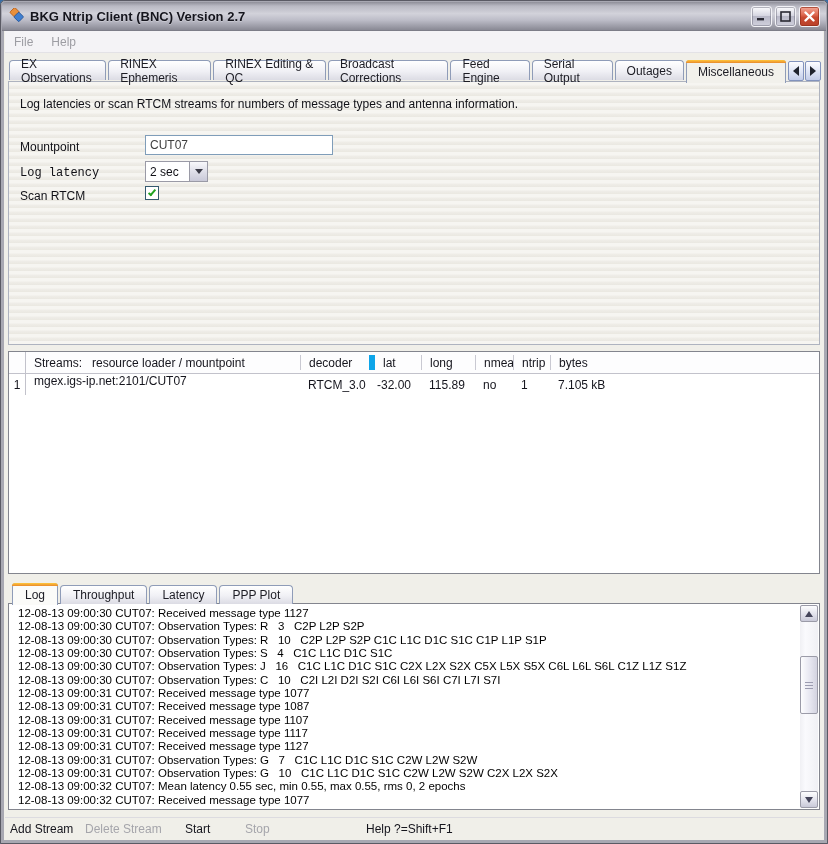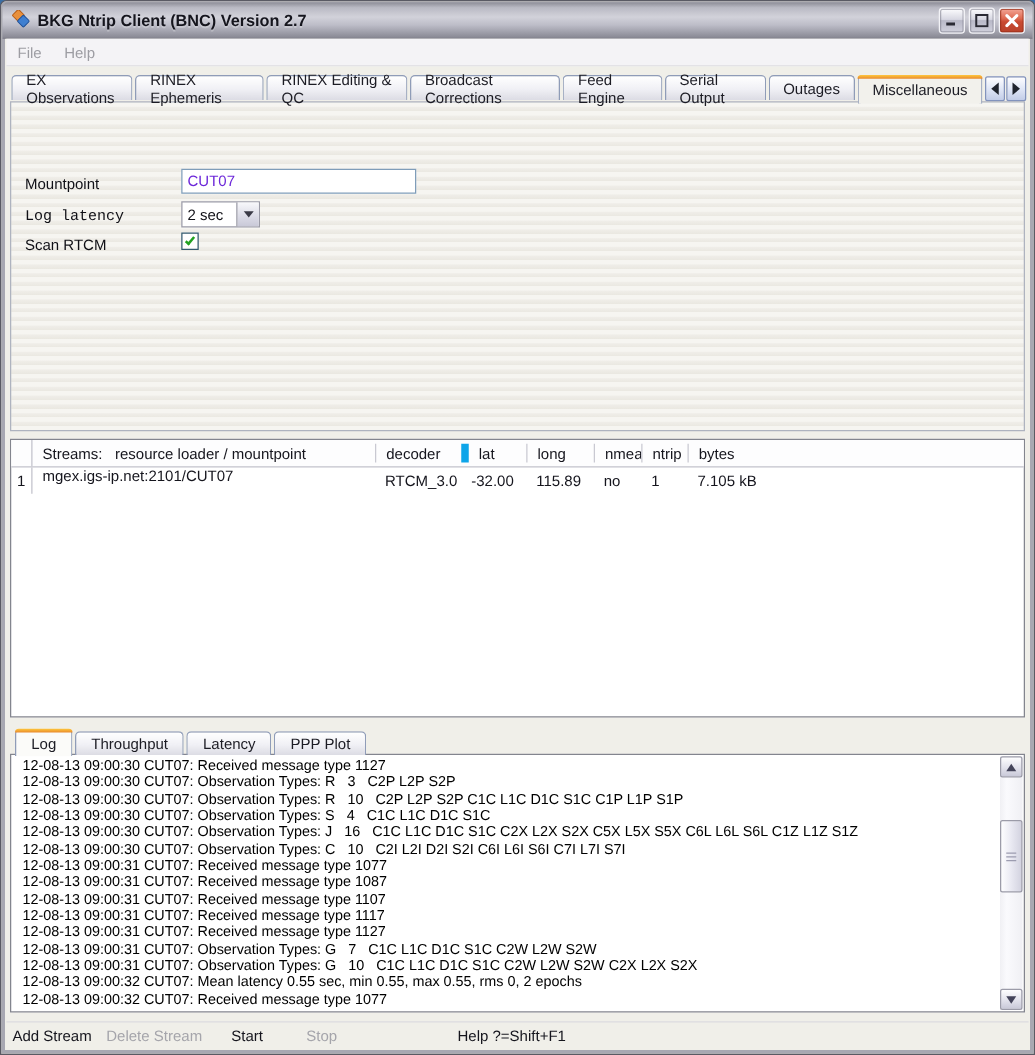--- a/index.html
+++ b/index.html
@@ -50,21 +50,21 @@
   .tri.left{border-width:5px 6px 5px 0;border-color:transparent #20242e transparent transparent;}
   .tri.right{border-width:5px 0 5px 6px;border-color:transparent transparent transparent #20242e;}
 
   
   .panel{position:absolute;left:3px;right:3px;top:50px;height:264px;
     border:1px solid #aeb3bf;
     background:repeating-linear-gradient(180deg,#f6f5f1 0px,#f6f5f1 3px,#efede8 4px,#eae8e1 7px);}
   .desc{position:absolute;left:11px;top:15px;font-size:12px;color:#101016;}
   .field-label{position:absolute;left:11px;font-size:12px;color:#101016;}
   .textbox{position:absolute;left:136px;top:53px;width:188px;height:20px;border:1px solid #7f9db9;
-    background:#fff;font-size:12px;color:#6d28d9;padding:2px 4px;display:flex;align-items:center;}
+    background:#fff;font-size:12px;color:#404040;padding:2px 4px;display:flex;align-items:center;}
   .combo{position:absolute;left:136px;top:79px;width:63px;height:21px;border:1px solid #9a9aa6;
     background:#fff;display:flex;align-items:center;}
   .combo-value{flex:1;font-size:12px;color:#101016;padding-left:4px;}
   .combo-btn{width:18px;height:100%;border-left:1px solid #9a9aa6;
     background:linear-gradient(180deg,#f8f8fb,#dfdfe9 50%,#c9c9d8);
     display:flex;align-items:center;justify-content:center;}
   .chev{width:0;height:0;border:4px solid transparent;border-top:5px solid #3a3a46;margin-top:4px;}
   .checkbox{position:absolute;left:136px;top:104px;width:14px;height:14px;background:#fff;
     border:1px solid #33596e;display:flex;align-items:center;justify-content:center;}
   .check{width:4px;height:8px;border:solid #21a221;border-width:0 2px 2px 0;
@@ -188,20 +188,21 @@
         <div class="arrow-btn">
             <span class="tri left"></span>
           </div>
         <div class="arrow-btn">
             <span class="tri right"></span>
           </div>
       </div>
     </div>
 
     <div class="panel">
+      <div class="desc">Log latencies or scan RTCM streams for numbers of message types and antenna information.</div>
       <div class="field-label" style="top:58px;">Mountpoint</div>
       <div class="textbox">
           <span>CUT07</span>
         </div>
       <div class="field-label" style="top:84px;font-family:Liberation Mono, monospace;">Log latency</div>
       <div class="combo">
         <span class="combo-value">2 sec</span>
         <span class="combo-btn">
             <span class="chev"></span>
           </span>

